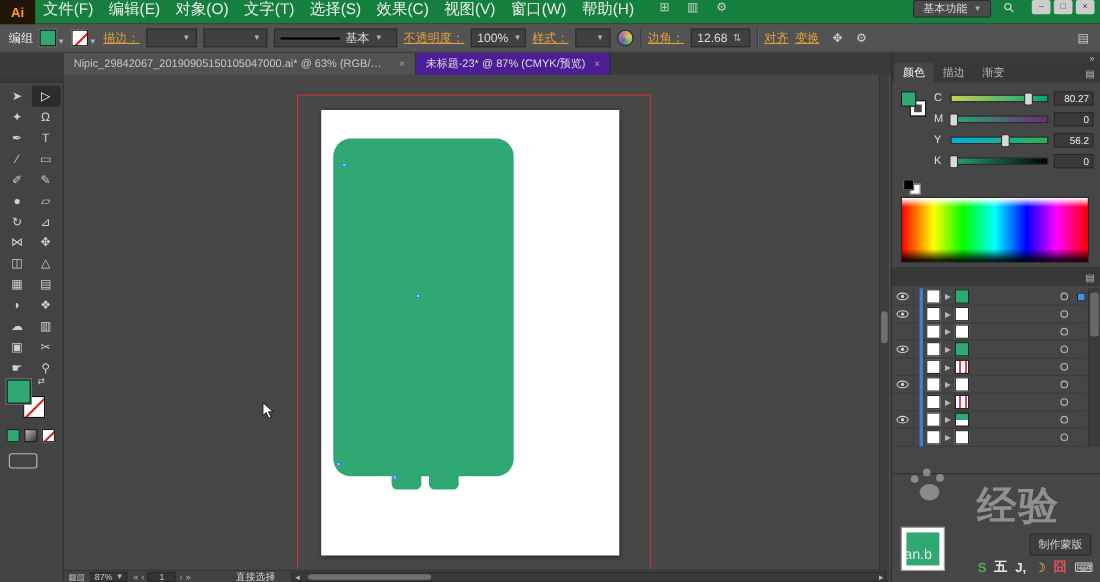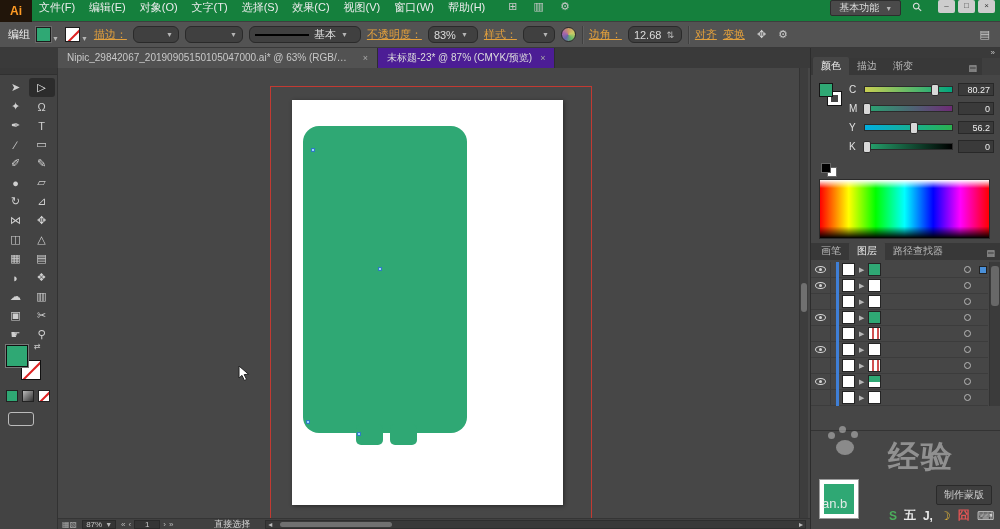--- a/index.html
+++ b/index.html
@@ -4,34 +4,34 @@
 <style>
   *{margin:0;padding:0;box-sizing:border-box}
   html,body{width:1000px;height:529px;overflow:hidden}
   body{font-family:"Liberation Sans","DejaVu Sans",sans-serif;font-size:11px;color:#e4e4e4;background:#535353}
   #app{position:relative;width:1000px;height:529px;overflow:hidden;background:#535353}
 
   
   .menu-bar{position:absolute;top:0;left:0;width:100%;height:22px;background:#15803d;border-bottom:1px solid #3e3e3e;display:flex;align-items:flex-start;z-index:40}
   .app-logo{width:32px;height:22px;background:#21150a;color:#ff9b24;font-weight:bold;font-size:12px;display:flex;align-items:center;justify-content:center}
   .menus{display:flex;align-items:center}
-  .menu-item{padding:0 7px;font-size:11px;color:#ececec;cursor:default;white-space:nowrap}
+  .menu-item{padding:0 7px;font-size:14px;color:#ececec;cursor:default;white-space:nowrap}
   .appbar-icons{display:flex;gap:16px;margin-left:16px;color:#c9c9c9;font-size:11px}
   .flex-spacer{flex:1}
   .workspace-btn{background:#4a4a4a;border:1px solid #2d2d2d;color:#ddd;font-size:10px;height:16px;padding:0 8px;border-radius:2px;display:flex;align-items:center;gap:6px;margin-right:12px}
   .caret{font-size:7px;color:#b5b5b5}
   .search-glyph{color:#ddd;font-size:12px;margin-right:16px;display:inline-block;transform:rotate(-45deg)}
   .win-controls{display:flex;gap:3px;margin-right:5px}
   .win-btn{width:17px;height:13px;background:#cdcdcd;color:#3a3a3a;font-size:8px;line-height:12px;text-align:center;border-radius:2px}
 
   
   .control-bar{position:absolute;top:22px;left:0;width:100%;height:26px;background:#535353;border-bottom:1px solid #393939;display:flex;align-items:center;gap:6px;padding:0 8px;z-index:39}
   .cb-label{color:#ececec;}
   .cb-link{color:#e3a03c;text-decoration:underline;white-space:nowrap}
-  .cb-box{height:17px;background:#404040;border:1px solid #2a2a2a;border-radius:6px;display:flex;align-items:center;gap:5px;padding:0 5px;color:#ddd;white-space:nowrap}
+  .cb-box{height:17px;background:#404040;border:1px solid #2a2a2a;border-radius:0;display:flex;align-items:center;gap:5px;padding:0 5px;color:#ddd;white-space:nowrap}
   .cb-sep{width:1px;height:18px;background:#404040;box-shadow:1px 0 0 #5e5e5e}
   .swatch-wrap{display:flex;align-items:flex-end;gap:1px}
   .fill-chip{width:15px;height:15px;background:#2fa874;border:1px solid #1c1c1c;box-shadow:0 0 0 1px #6a6a6a}
   .stroke-chip{width:15px;height:15px;background:#fff;border:1px solid #1c1c1c;position:relative;overflow:hidden}
   .stroke-chip::after{content:"";position:absolute;left:-3px;top:6px;width:24px;height:2px;background:#d22;transform:rotate(-45deg)}
   .line-sample{width:54px;height:2px;background:#000}
   .recolor-wheel{width:15px;height:15px;border-radius:50%;border:1px solid #2a2a2a;background:conic-gradient(#c96,#cc6,#6b6,#66a,#a6a,#c96)}
   .spin-glyph{font-size:9px;color:#bbb}
   .cb-icons{display:flex;gap:12px;margin-left:6px;color:#ccc}
   .panel-menu{margin-left:auto;color:#ccc;font-size:11px;padding-right:2px}
@@ -85,21 +85,21 @@
   .h-scroll{flex:1;height:9px;background:#393939;border:1px solid #2e2e2e;position:relative;margin-left:10px;display:flex;align-items:center;justify-content:space-between;padding:0 2px}
   .h-thumb{position:absolute;left:14px;width:112px;top:1px;bottom:1px;background:#707070;border-radius:3px}
 
   
   .dock{position:absolute;left:810px;top:48px;width:190px;height:481px;background:#3f3f3f;border-left:1px solid #2c2c2c;z-index:30}
   .dock-top{height:10px;background:#3a3a3a;text-align:right;font-size:8px;line-height:10px;color:#c5c5c5;padding-right:5px}
   .ptab-row{height:17px;background:#383838;display:flex;align-items:flex-end;padding-left:2px}
   .ptab{padding:2px 8px 2px;font-size:10px;color:#b8b8b8;white-space:nowrap}
   .ptab.v-active{background:#464646;color:#f0f0f0;border-radius:2px 2px 0 0}
   .ptab-menu{margin-left:auto;font-size:9px;color:#bbb;padding:0 5px 2px}
-  .row1{position:absolute;left:0;top:10px;right:18px}
+  .row1{position:absolute;left:0;top:10px;right:0}
   .color-panel{position:absolute;left:0;top:27px;width:100%;height:168px;background:#464646}
   .cp-fs{position:absolute;left:8px;top:8px;width:26px;height:26px}
   .cp-fill{position:absolute;left:0;top:0;width:14px;height:14px;background:#2fa874;border:1px solid #151515;z-index:2}
   .cp-stroke{position:absolute;left:9px;top:9px;width:13px;height:13px;border:3px solid #fff;outline:1px solid #151515;z-index:1}
   .sliders{position:absolute;left:38px;top:5px;right:6px}
   .slider-row{display:flex;align-items:center;gap:5px;height:19px}
   .ch{width:10px;font-size:10px;color:#e0e0e0}
   .track{flex:1;height:7px;border:1px solid #2b2b2b;position:relative}
   .sl-thumb{position:absolute;top:-3px;width:8px;height:12px;margin-left:-4px;background:#d8d8d8;border:1px solid #2e2e2e;border-radius:2px}
   .val-box{width:36px;height:13px;background:#3a3a3a;border:1px solid #282828;font-size:9px;color:#eee;display:flex;align-items:center;justify-content:flex-end;padding:0 3px}
@@ -131,21 +131,21 @@
   .ls-thumb{position:absolute;left:1px;right:1px;top:4px;height:40px;background:#686868;border-radius:3px}
   .layers-footer{position:absolute;left:0;right:0;top:150px;height:20px;border-top:1px solid #333;display:flex;align-items:center;gap:8px;padding:0 6px;font-size:9px;color:#c9c9c9}
   .lf-icons{margin-left:auto;display:flex;gap:7px;font-size:9px;color:#bdbdbd}
   .trans-panel{position:absolute;left:0;top:382px;width:100%;height:99px;background:#464646;border-top:1px solid #333}
   .mask-thumb{position:absolute;left:8px;top:48px;width:40px;height:40px;background:#fff;border:1px solid #9a9a9a;display:flex;align-items:center;justify-content:center}
   .mask-inner{width:30px;height:30px;background:#2fa874}
   .make-mask-btn{position:absolute;right:8px;top:54px;font-size:10px;color:#cfcfcf;background:#3e3e3e;border:1px solid #2a2a2a;border-radius:2px;padding:2px 7px;white-space:nowrap}
 
   
   .wm{position:absolute;z-index:60;pointer-events:none}
-  .wm-text{left:888px;top:436px;font-size:31px;font-weight:bold;color:rgba(205,205,205,.55);letter-spacing:2px}
+  .wm-text{left:888px;top:436px;font-size:36px;font-weight:bold;color:rgba(205,205,205,.55);letter-spacing:2px}
   .wm-paw{left:828px;top:426px;width:40px;height:40px}
   .paw-dot{position:absolute;background:rgba(205,205,205,.5);border-radius:50%}
   .pd-main{left:8px;top:14px;width:18px;height:15px}
   .pd-1{left:0;top:6px;width:7px;height:7px}
   .pd-2{left:11px;top:0;width:7px;height:7px}
   .pd-3{left:23px;top:5px;width:7px;height:7px}
   .wm-frag{left:822px;top:496px;font-size:13px;color:rgba(240,240,240,.92)}
   .ime-strip{position:absolute;right:6px;bottom:5px;display:flex;gap:7px;align-items:center;z-index:65}
   .ime-icon{font-size:12px;font-weight:bold}
 </style>
@@ -207,21 +207,21 @@
         <span class="flex-spacer"></span>
         <span class="caret">▼</span>
       </span>
     <span class="cb-box" style="width:112px">
       <span class="line-sample"></span>
       <span>基本</span>
       <span class="caret">▼</span>
     </span>
     <span class="cb-link">不透明度：</span>
     <span class="cb-box" style="width:50px">
-      <span>83%</span>
+      <span>100%</span>
         <span class="caret">▼</span>
     </span>
     <span class="cb-link">样式：</span>
     <span class="cb-box" style="width:32px">
         <span class="flex-spacer"></span>
         <span class="caret">▼</span>
       </span>
     <span class="recolor-wheel"></span>
     <span class="cb-sep"></span>
     <span class="cb-link">边角：</span>
@@ -387,26 +387,20 @@
           </div>
         </div>
       <div class="bw-pair">
         <span class="bw-b"></span>
         <span class="bw-w"></span>
       </div>
       <div class="spectrum"></div>
     </div>
 
     <div class="ptab-row2">
-      <span style="display:flex">
-
-      <span class="ptab">画笔</span>
-          <span class="ptab v-active">图层</span>
-          <span class="ptab">路径查找器</span>
-        </span>
       <span class="ptab-menu">▤</span>
     </div>
 
     <div class="layers-panel">
       <div class="layers-list">
 
       <div class="layer-row">
             <span class="eye-cell">
               <span class="eye-shape"></span>
             </span>

